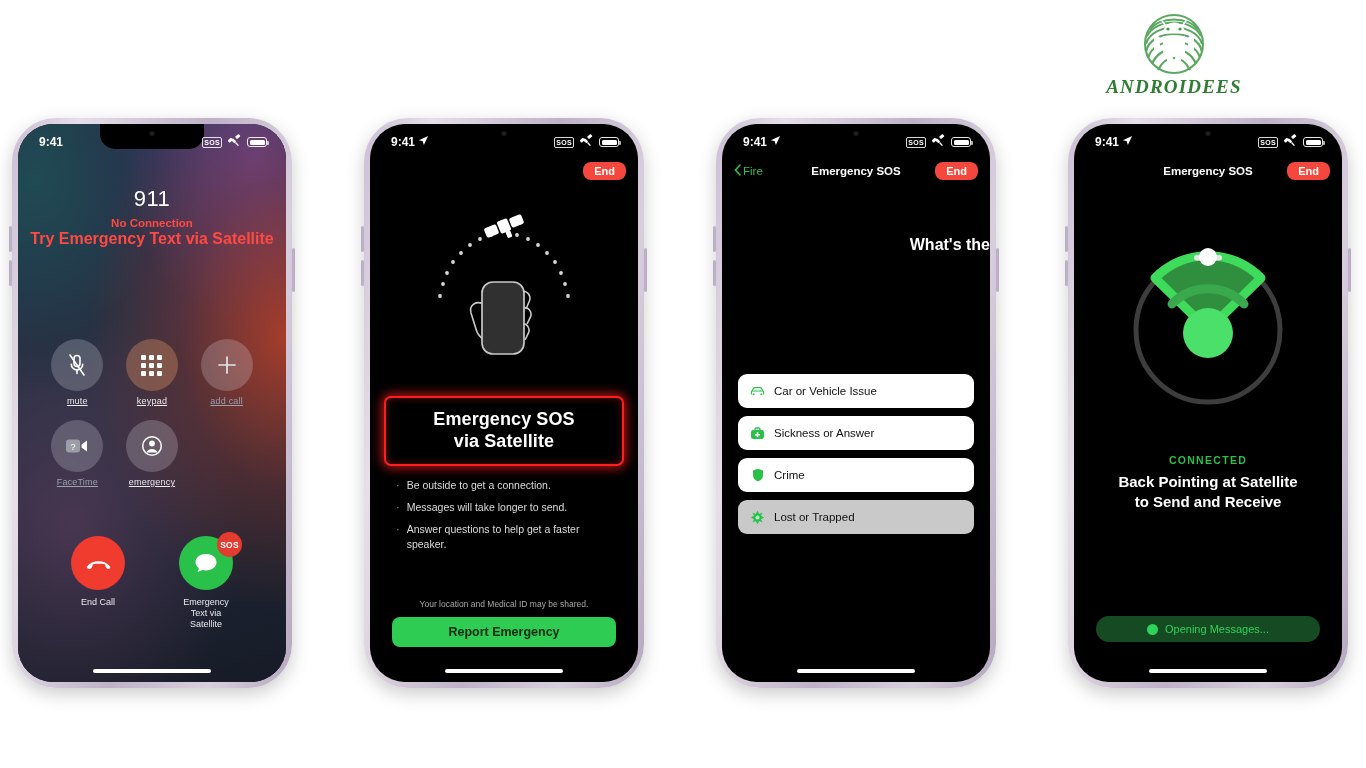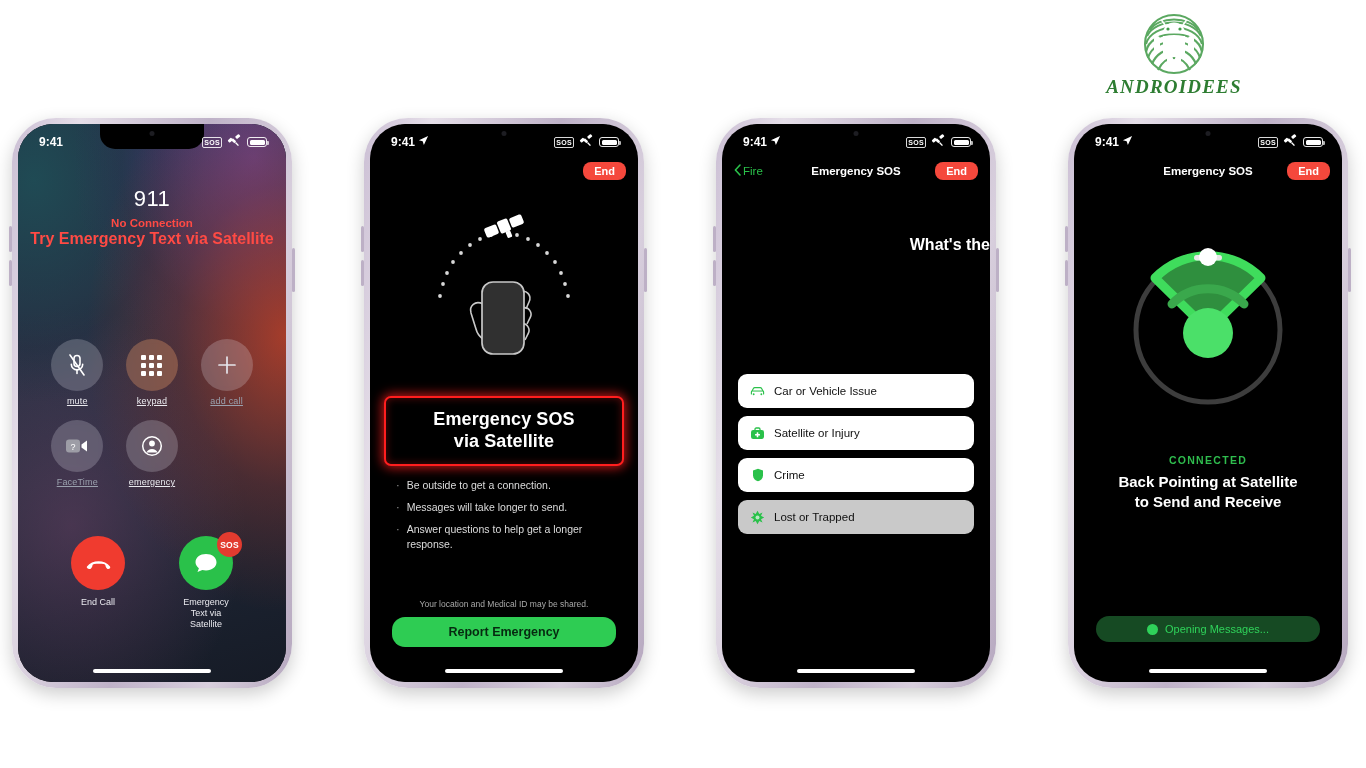--- a/index.html
+++ b/index.html
@@ -145,21 +145,21 @@
     box-shadow: 0 0 11px 2px rgba(255,30,30,.75), inset 0 0 9px rgba(255,30,30,.35);
     background: #000;
   }
   .neon-title { color: #fff; font-size: 18px; font-weight: bold; line-height: 22px; letter-spacing: .1px; }
   .bullets { position: absolute; top: 354px; left: 26px; right: 18px; }
   .bullet { display: flex; gap: 7px; color: #dcdcdc; font-size: 10.5px; line-height: 15px; margin-bottom: 7px; }
   .bullet .dot { color: #9a9a9a; font-size: 11px; line-height: 15px; }
   .share-note { position: absolute; bottom: 73px; left: 0; right: 0; text-align: center; color: #a9a9a9; font-size: 8.5px; }
   .cta {
     position: absolute; bottom: 35px; left: 22px; right: 22px;
-    height: 30px; border-radius: 13px; background: #2ecc53;
+    height: 30px; border-radius: 8px; background: #2ecc53;
     color: #062a10; font-size: 12.5px; font-weight: bold;
     display: flex; align-items: center; justify-content: center;
   }
 
   
   #p3 { left: 716px; }
   .q-title { position: absolute; top: 108px; left: 0; right: 0; text-align: right; color: #fff; font-size: 16px; font-weight: bold; line-height: 25px; }
   .opt-list { position: absolute; top: 212px; left: 16px; right: 16px; display: flex; flex-direction: column; gap: 8px; margin-top: 38px; }
   .opt {
     height: 34px; border-radius: 9px; background: #fff;
@@ -431,21 +431,21 @@
           <div class="bullet">
               <span class="dot">·</span>
               <span>Be outside to get a connection.</span>
             </div>
           <div class="bullet">
               <span class="dot">·</span>
               <span>Messages will take longer to send.</span>
             </div>
           <div class="bullet">
               <span class="dot">·</span>
-              <span>Answer questions to help get a longer response.</span>
+              <span>Answer questions to help get a faster speaker.</span>
             </div>
         </div>
 
         <div class="share-note">Your location and Medical ID may be shared.</div>
         <div class="cta">Report Emergency</div>
 
         <div class="home-bar"></div>
       </div>
     </div>
   </div>
@@ -520,21 +520,21 @@
             <span class="opt-ico">
               <svg width="15" height="13" viewBox="0 0 15 13">
                   <rect x="1" y="3" width="13" height="9" rx="2.2" fill="#2ac14a"></rect>
                   <path d="M5 3V2.2c0-.7.5-1.2 1.2-1.2h2.6c.7 0 1.2.5 1.2 1.2V3" fill="none" stroke="#2ac14a" stroke-width="1.3"></path>
                   <g fill="#fff">
                     <rect x="6.7" y="5.3" width="1.6" height="5" rx=".4"></rect>
                     <rect x="5" y="7" width="5" height="1.6" rx=".4"></rect>
                   </g>
                 </svg>
             </span>
-            <span>Satellite or Injury</span>
+            <span>Sickness or Answer</span>
           </div>
           <div class="opt">
             <span class="opt-ico">
               <svg width="12" height="14" viewBox="0 0 12 14">
                   <path d="M6 .7 11 2.6v4.6c0 3.2-2.2 5.2-5 6.1-2.8-.9-5-2.9-5-6.1V2.6z" fill="#2ac14a"></path>
                 </svg>
             </span>
             <span>Crime</span>
           </div>
           <div class="opt selected">

